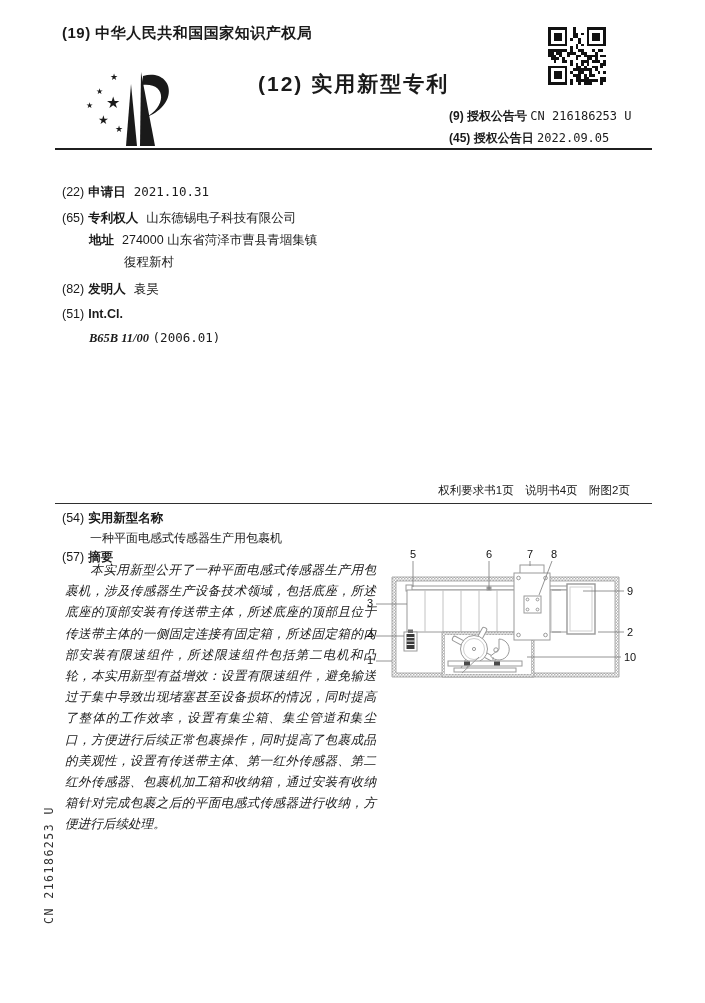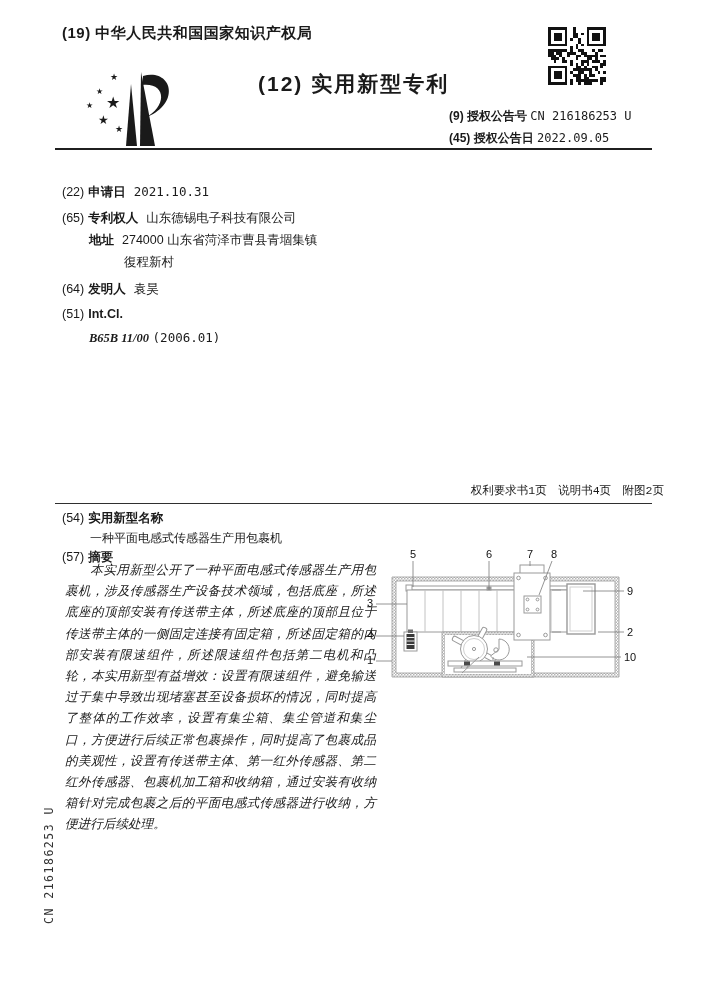--- a/index.html
+++ b/index.html
@@ -226,31 +226,31 @@
   <div class="abs biblio-line" style="left:62px; top:210px;">
     <span class="code">(65)</span><span class="lbl">专利权人</span><span class="val">山东德锡电子科技有限公司</span>
   </div>
   <div class="abs biblio-line" style="left:89px; top:232px;">
     <span class="lbl">地址</span><span class="val">274000 山东省菏泽市曹县青堌集镇</span>
   </div>
   <div class="abs biblio-line" style="left:124px; top:254px;">
     <span class="val">復程新村</span>
   </div>
   <div class="abs biblio-line" style="left:62px; top:281px;">
-    <span class="code">(64)</span><span class="lbl">发明人</span><span class="val">袁昊</span>
+    <span class="code">(82)</span><span class="lbl">发明人</span><span class="val">袁昊</span>
   </div>
   <div class="abs biblio-line" style="left:62px; top:307px;">
     <span class="code">(51)</span><span class="lbl">Int.Cl.</span>
   </div>
   <div class="abs biblio-line" style="left:89px; top:330px;">
     <span class="intcl-class">B65B 11/00</span>
     <span class="val mono">(2006.01)</span>
   </div>
 
-  <div class="abs pages-line" style="left:394px; top:483px; width:270px;font-family:Liberation Mono, monospace;">权利要求书1页　说明书4页　附图2页</div>
+  <div class="abs pages-line" style="left:360px; top:483px; width:270px;">权利要求书1页　说明书4页　附图2页</div>
 
   <div class="abs rule-thin" style="left:55px; top:503px; width:597px;"></div>
 
   <div class="abs sec-head" style="left:62px; top:510px;text-align:center;">
     <span class="code">(54)</span><span class="lbl">实用新型名称</span>
   </div>
   <div class="abs invention-title" style="left:90px; top:530px;">一种平面电感式传感器生产用包裹机</div>
 
   <div class="abs sec-head" style="left:62px; top:549px;">
     <span class="code">(57)</span><span class="lbl">摘要</span>

